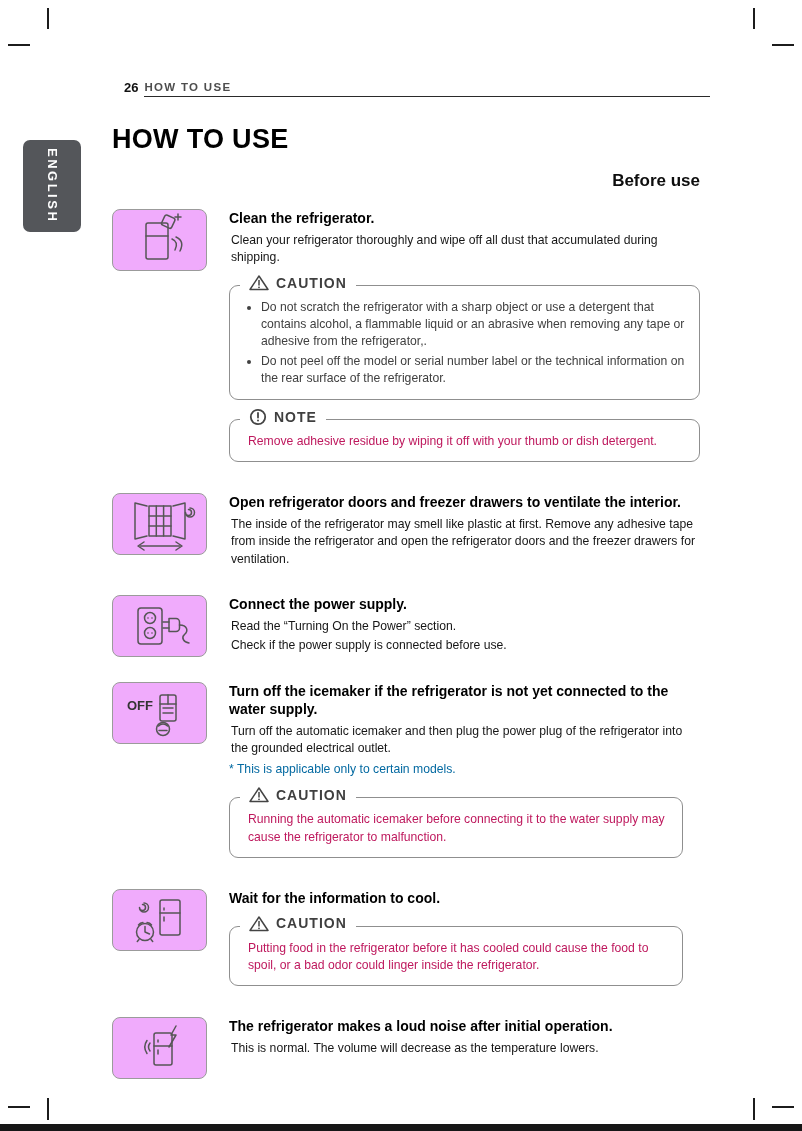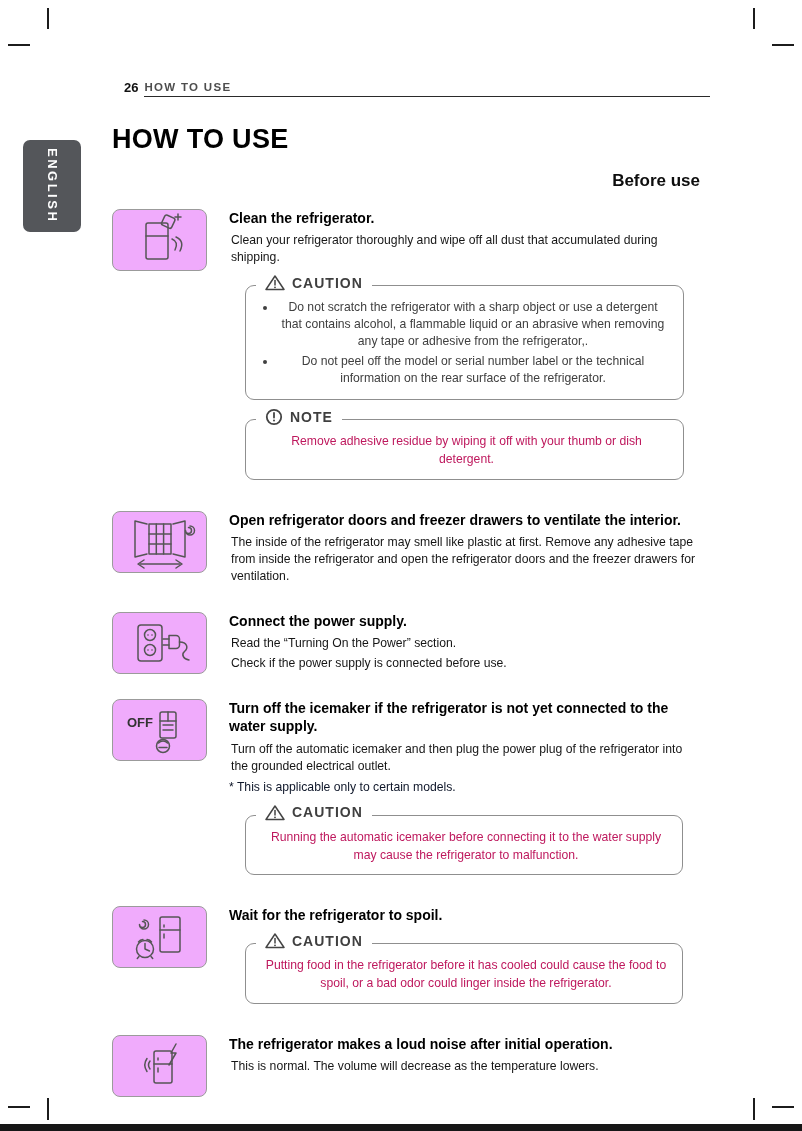--- a/index.html
+++ b/index.html
@@ -37,25 +37,25 @@
   h1.title { margin:0 0 16px; font-size:27px; font-weight:800; letter-spacing:0.3px; color:#000; }
   h2.subtitle { margin:0 0 18px; font-size:17px; font-weight:bold; color:#0d0d0d;text-align:right; }
 
   .row { display:flex; gap:22px; margin-bottom:25px; }
   .iconbox { flex:0 0 93px; height:60px; border:1.4px solid #9b9b9b; border-radius:8px;
     background:#f0abfc; display:flex; align-items:center; justify-content:center; }
   .iconbox svg { display:block; }
   .text { flex:1; min-width:0; }
   h3.heading { margin:0 0 5px; font-size:14px; font-weight:bold; color:#000; line-height:1.3; }
   p.body { margin:0 2px 2px; font-size:12.2px; line-height:1.4; color:#161616; }
-  p.footnote { margin:4px 0 0; font-size:12.2px; line-height:1.4; color:#0f172a; }
+  p.footnote { margin:4px 0 0; font-size:12.2px; line-height:1.4; color:#0369a1; }
 
   
   .callout { position:relative; border:1.3px solid #8f8f8f; border-radius:9px;
-    margin:19px 16px 6px; padding:13px 14px 10px; background:#fff;text-align:center; }
+    margin:19px 0 6px; padding:13px 14px 10px; background:#fff; }
   .callout.narrow { margin-right:17px; }
   .callout-label { position:absolute; top:-12px; left:10px; background:#fff; padding:0 9px;
     display:flex; align-items:center; gap:7px;
     font-size:14px; font-weight:bold; letter-spacing:1px; color:#3f3f3f; }
   .callout ul { margin:0; padding-left:17px; }
   .callout li { font-size:12.2px; line-height:1.38; margin-bottom:3px; color:#404040; }
   .callout p { margin:0; font-size:12.2px; line-height:1.45; color:#be185d; padding-left:4px; }
 
   .sketch { stroke:#555; stroke-width:1.5; fill:none; stroke-linecap:round; stroke-linejoin:round; }
 </style>
@@ -219,21 +219,21 @@
           <path d="M30 12 a4.5 4.5 0 1 1 -4.5 4.5 a3 3 0 1 0 3 -3"></path>
           <circle cx="31" cy="41" r="8.5"></circle>
           <path d="M31 41 L31 35.5 M31 41 L35.5 43"></path>
           <path d="M24.5 34 a6 6 0 0 1 4.5 -2.6"></path>
           <path d="M37.5 34 a6 6 0 0 0 -4.5 -2.6"></path>
           <line x1="25" y1="48.5" x2="23.3" y2="50.5"></line>
           <line x1="37" y1="48.5" x2="38.7" y2="50.5"></line>
         </svg>
       </div>
       <div class="text">
-        <h3 class="heading">Wait for the refrigerator to spoil.</h3>
+        <h3 class="heading">Wait for the information to cool.</h3>
 
         <div class="callout narrow">
           <div class="callout-label">
             <svg class="sketch" width="20" height="17" viewBox="0 0 20 17">
               <path d="M10 2 L19 15.5 H1 Z" stroke="#444"></path>
               <line x1="10" y1="6.5" x2="10" y2="11" stroke="#444"></line>
               <circle cx="10" cy="13.3" r="0.9" fill="#444" stroke="none"></circle>
             </svg>
             <span>CAUTION</span>
           </div>

